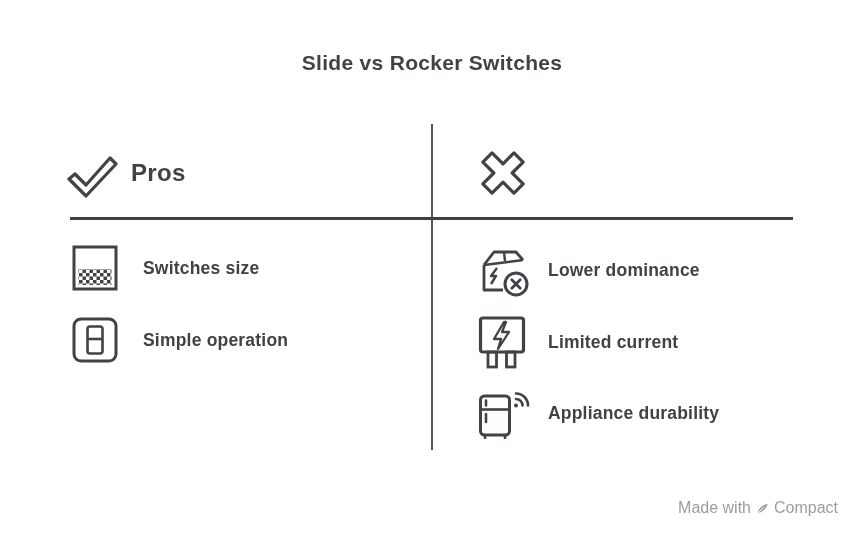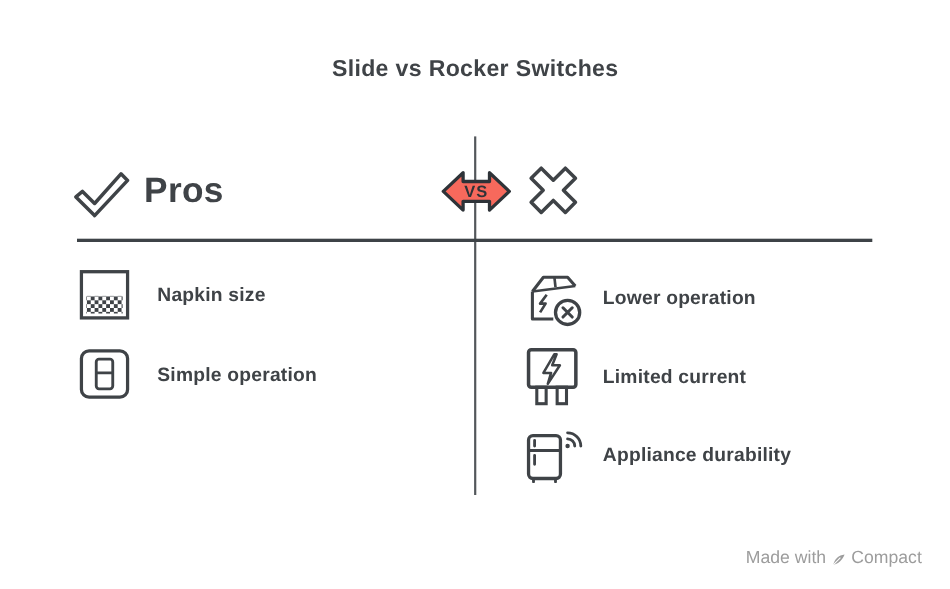--- a/index.html
+++ b/index.html
@@ -17,21 +17,21 @@
     font-size: 21px; font-weight: 700; color: #3F4347;
     letter-spacing: 0.3px;
   }
 
   .vline { position: absolute; left: 431px; top: 124px; width: 2px; height: 326px; background: #53575B; }
   .hline { position: absolute; left: 70px; top: 217px; width: 723px; height: 3px; background: #3E4347; }
 
   .col-header { position: absolute; display: flex; align-items: center; gap: 13px; }
   .col-header.pros { left: 66px; top: 147px; }
   .col-header.cons { left: 477px; top: 147px; }
-  .col-header .label { font-size: 32px; font-weight: 700; color: #3F4347; letter-spacing: 0.3px; }
+  .col-header .label { font-size: 24px; font-weight: 700; color: #3F4347; letter-spacing: 0.3px; }
 
   .vs-badge { position: absolute; left: 400px; top: 150px; }
 
   .item { position: absolute; display: flex; align-items: center; gap: 15px; }
   .item .icon-box { width: 56px; display: flex; justify-content: flex-start; align-items: center; }
   .item .label { font-size: 17.5px; font-weight: 700; color: #3F4347; letter-spacing: 0.2px; }
 
   .item.l1 { left: 72px;  top: 245px; }
   .item.l2 { left: 72px;  top: 317px; }
   .item.r1 { left: 477px; top: 243px; }
@@ -58,26 +58,20 @@
 
   <div class="col-header pros">
     <span class="icon">
       <svg width="52" height="52" viewBox="0 0 52 52">
         <path d="M9 27 L20 38 L44 11 L50 17 L20 49 L3 32 Z" fill="none" stroke="#3F4347" stroke-width="3.2" stroke-linejoin="round"></path>
       </svg>
     </span>
     <span class="label">Pros</span>
   </div>
 
-  <div class="vs-badge">
-    <svg width="66" height="48" viewBox="0 0 66 48">
-      <path d="M3 24 L21 7 V15 H45 V7 L63 24 L45 41 V33 H21 V41 Z" fill="#F7695C" stroke="#2E3338" stroke-width="3" stroke-linejoin="round"></path>
-      <text x="33" y="25" text-anchor="middle" dominant-baseline="central" font-family="Liberation Sans, sans-serif" font-size="15" font-weight="600" letter-spacing="1" fill="#2E3338">VS</text>
-    </svg>
-  </div>
 
   <div class="col-header cons">
     <span class="icon">
       <svg width="52" height="52" viewBox="0 0 52 52">
         <path d="M19.5 4 H32.5 V19.5 H48 V32.5 H32.5 V48 H19.5 V32.5 H4 V19.5 H19.5 Z" transform="rotate(45 26 26)" fill="none" stroke="#3F4347" stroke-width="3.2" stroke-linejoin="round"></path>
       </svg>
     </span>
   </div>
 
   <div class="item l1">
@@ -86,21 +80,21 @@
         <defs>
           <pattern id="checker" width="7" height="7" patternUnits="userSpaceOnUse">
             <rect width="3.5" height="3.5" fill="#3F4347"></rect>
             <rect x="3.5" y="3.5" width="3.5" height="3.5" fill="#3F4347"></rect>
           </pattern>
         </defs>
         <rect x="2" y="2" width="42" height="42" fill="none" stroke="#3F4347" stroke-width="3"></rect>
         <rect x="6.5" y="24" width="33" height="16" fill="url(#checker)"></rect>
       </svg>
     </span>
-    <span class="label">Napkin size</span>
+    <span class="label">Switches size</span>
   </div>
 
   <div class="item l2">
     <span class="icon-box">
       <svg width="46" height="46" viewBox="0 0 46 46">
         <rect x="2" y="2" width="42" height="42" rx="7" fill="none" stroke="#3F4347" stroke-width="3"></rect>
         <rect x="15.5" y="9.5" width="15" height="27" rx="2.5" fill="none" stroke="#3F4347" stroke-width="2.6"></rect>
         <line x1="15.5" y1="22" x2="30.5" y2="22" stroke="#3F4347" stroke-width="2.6"></line>
       </svg>
     </span>
@@ -112,21 +106,21 @@
       <svg width="54" height="54" viewBox="0 0 54 54">
         <path d="M7 22 L17 9 H39 L46 17" fill="none" stroke="#3F4347" stroke-width="2.8" stroke-linejoin="round"></path>
         <path d="M27 9 L28 18" fill="none" stroke="#3F4347" stroke-width="2.4"></path>
         <path d="M7 22 L46 17" fill="none" stroke="#3F4347" stroke-width="2.4"></path>
         <path d="M7 22 V47 H26" fill="none" stroke="#3F4347" stroke-width="2.8" stroke-linejoin="round"></path>
         <path d="M20 25 L14 33 H19 L14 41" fill="none" stroke="#3F4347" stroke-width="2.4" stroke-linejoin="round"></path>
         <circle cx="39" cy="41" r="11" fill="#ffffff" stroke="#3F4347" stroke-width="3"></circle>
         <path d="M34.8 36.8 L43.2 45.2 M43.2 36.8 L34.8 45.2" stroke="#3F4347" stroke-width="2.8" stroke-linecap="round"></path>
       </svg>
     </span>
-    <span class="label">Lower operation</span>
+    <span class="label">Lower dominance</span>
   </div>
 
   <div class="item r2">
     <span class="icon-box">
       <svg width="50" height="56" viewBox="0 0 50 56">
         <rect x="3.5" y="4" width="43" height="34" rx="2.5" fill="none" stroke="#3F4347" stroke-width="3.2"></rect>
         <path d="M27 8 L17 25 H24 L21 35 L32 18 H25 L29 8 Z" fill="none" stroke="#3F4347" stroke-width="2.3" stroke-linejoin="round"></path>
         <rect x="11" y="38" width="8.5" height="15" fill="none" stroke="#3F4347" stroke-width="2.8"></rect>
         <rect x="29.5" y="38" width="8.5" height="15" fill="none" stroke="#3F4347" stroke-width="2.8"></rect>
       </svg>

